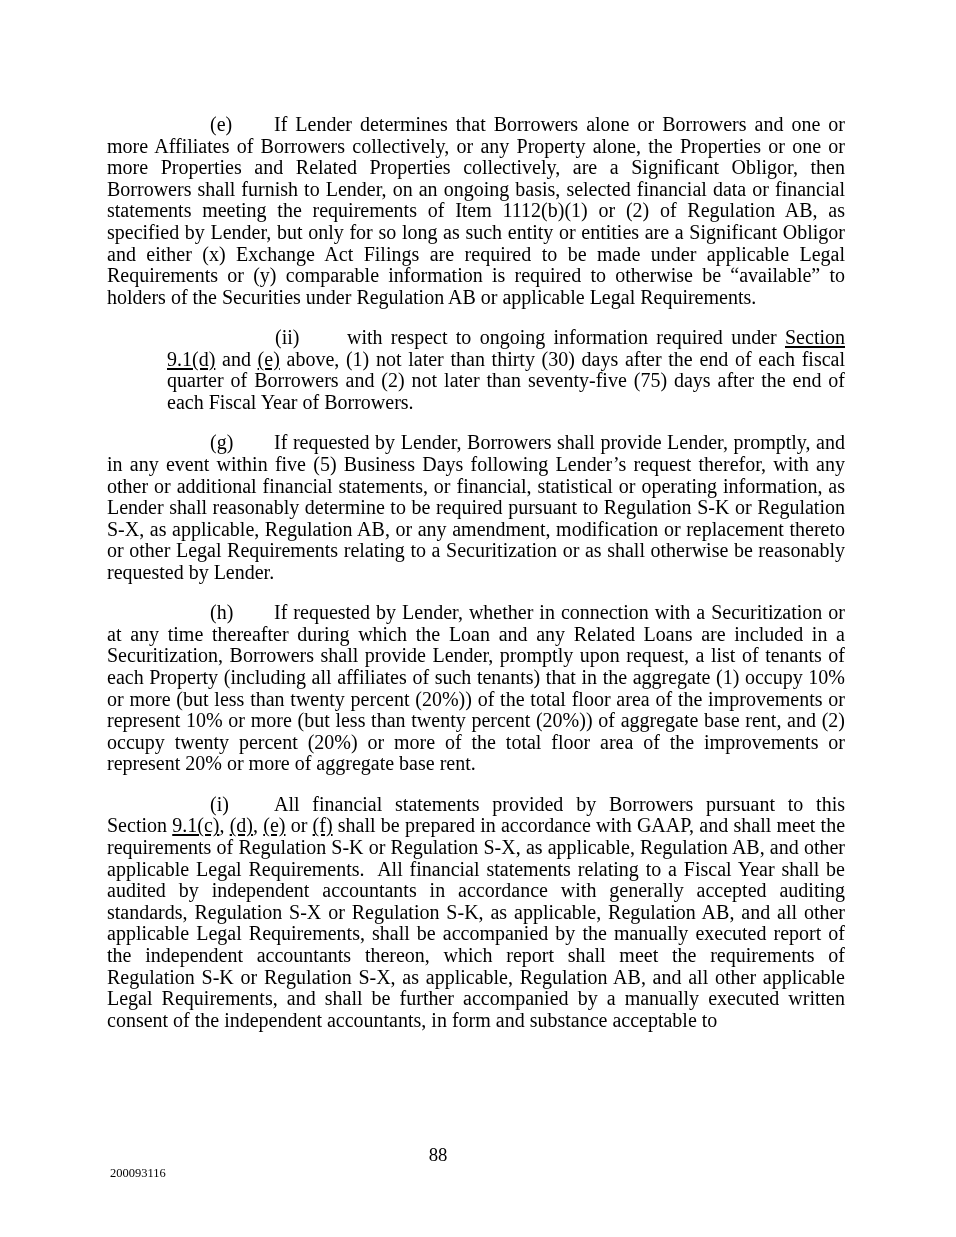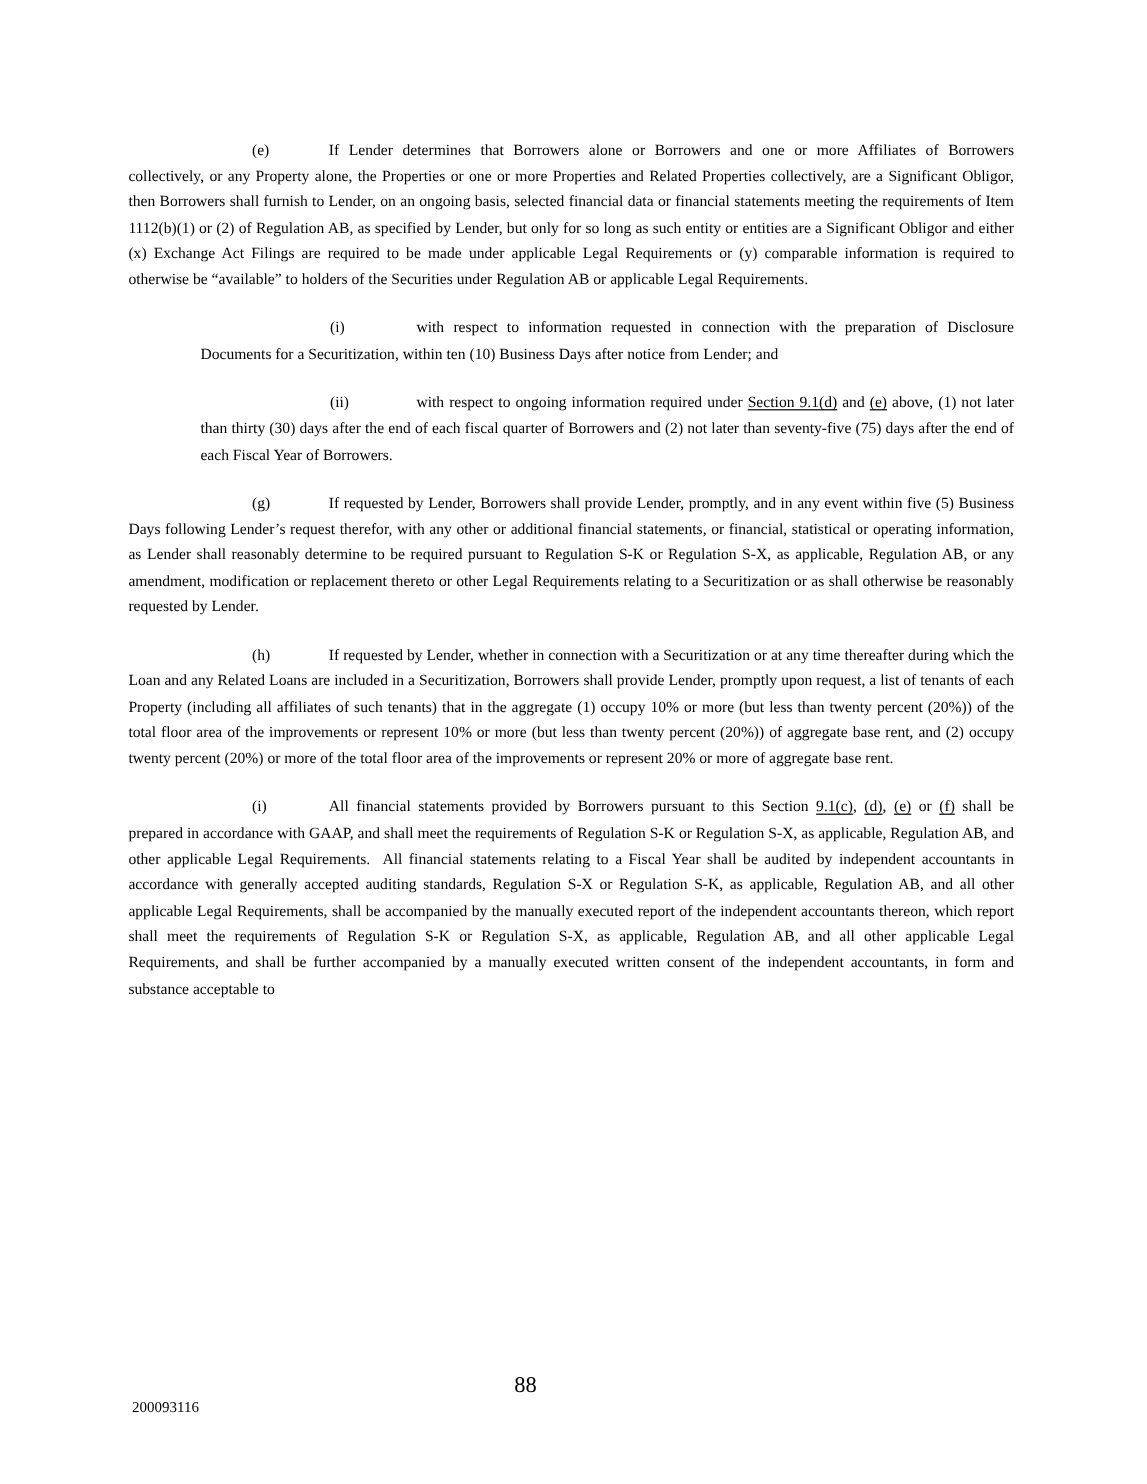--- a/index.html
+++ b/index.html
@@ -13,21 +13,21 @@
     position: relative;
     font-family: "Liberation Serif", serif;
     color: #000000;
     overflow: hidden;
   }
   .content {
     position: absolute;
     left: 107px;
     top: 114px;
     width: 738px;
-    font-size: 13px;
+    font-size: 20px;
     line-height: 21.6px;
     text-align: justify;
   }
   p.para {
     margin: 0 0 18.8px 0;
     padding: 0;
   }
   p.main {
     text-indent: 103px;
   }
@@ -60,21 +60,20 @@
     top: 1166px;
     font-size: 12.5px;
     line-height: 15px;
   }
 </style>
 </head>
 <body>
 
 <div class="content">
     <p class="para main"><span class="plabel plabel-main">(e)</span><span>If Lender determines that Borrowers alone or Borrowers and one or more Affiliates of Borrowers collectively, or any Property alone, the Properties or one or more Properties and Related Properties collectively, are a Significant Obligor, then Borrowers shall furnish to Lender, on an ongoing basis, selected financial data or financial statements meeting the requirements of Item 1112(b)(1) or (2) of Regulation AB, as specified by Lender, but only for so long as such entity or entities are a Significant Obligor and either (x) Exchange Act Filings are required to be made under applicable Legal Requirements or (y) comparable information is required to otherwise be “available” to holders of the Securities under Regulation AB or applicable Legal Requirements.</span></p>
-    <p class="para sub"><span class="plabel plabel-sub">(i)</span><span>with respect to information requested in connection with the preparation of Disclosure Documents for a Securitization, within ten (10) Business Days after notice from Lender; and</span></p>
     <p class="para sub"><span class="plabel plabel-sub">(ii)</span><span>with respect to ongoing information required under </span><span class="uline">Section 9.1(d)</span><span> and </span><span class="uline">(e)</span><span> above, (1) not later than thirty (30) days after the end of each fiscal quarter of Borrowers and (2) not later than seventy-five (75) days after the end of each Fiscal Year of Borrowers.</span></p>
     <p class="para main"><span class="plabel plabel-main">(g)</span><span>If requested by Lender, Borrowers shall provide Lender, promptly, and in any event within five (5) Business Days following Lender’s request therefor, with any other or additional financial statements, or financial, statistical or operating information, as Lender shall reasonably determine to be required pursuant to Regulation S-K or Regulation S-X, as applicable, Regulation AB, or any amendment, modification or replacement thereto or other Legal Requirements relating to a Securitization or as shall otherwise be reasonably requested by Lender.</span></p>
     <p class="para main"><span class="plabel plabel-main">(h)</span><span>If requested by Lender, whether in connection with a Securitization or at any time thereafter during which the Loan and any Related Loans are included in a Securitization, Borrowers shall provide Lender, promptly upon request, a list of tenants of each Property (including all affiliates of such tenants) that in the aggregate (1) occupy 10% or more (but less than twenty percent (20%)) of the total floor area of the improvements or represent 10% or more (but less than twenty percent (20%)) of aggregate base rent, and (2) occupy twenty percent (20%) or more of the total floor area of the improvements or represent 20% or more of aggregate base rent.</span></p>
     <p class="para main"><span class="plabel plabel-main">(i)</span><span>All financial statements provided by Borrowers pursuant to this Section </span><span class="uline">9.1(c)</span><span>, </span><span class="uline">(d)</span><span>, </span><span class="uline">(e)</span><span> or </span><span class="uline">(f)</span><span> shall be prepared in accordance with GAAP, and shall meet the requirements of Regulation S-K or Regulation S-X, as applicable, Regulation AB, and other applicable Legal Requirements.&nbsp; All financial statements relating to a Fiscal Year shall be audited by independent accountants in accordance with generally accepted auditing standards, Regulation S-X or Regulation S-K, as applicable, Regulation AB, and all other applicable Legal Requirements, shall be accompanied by the manually executed report of the independent accountants thereon, which report shall meet the requirements of Regulation S-K or Regulation S-X, as applicable, Regulation AB, and all other applicable Legal Requirements, and shall be further accompanied by a manually executed written consent of the independent accountants, in form and substance acceptable to</span></p>
   </div>
 
 <div class="page-number">88</div>
 
 <div class="doc-id">200093116</div>
 

